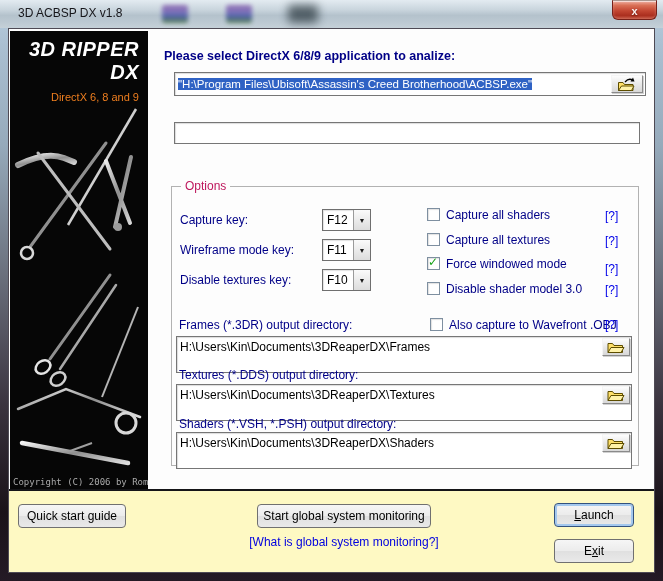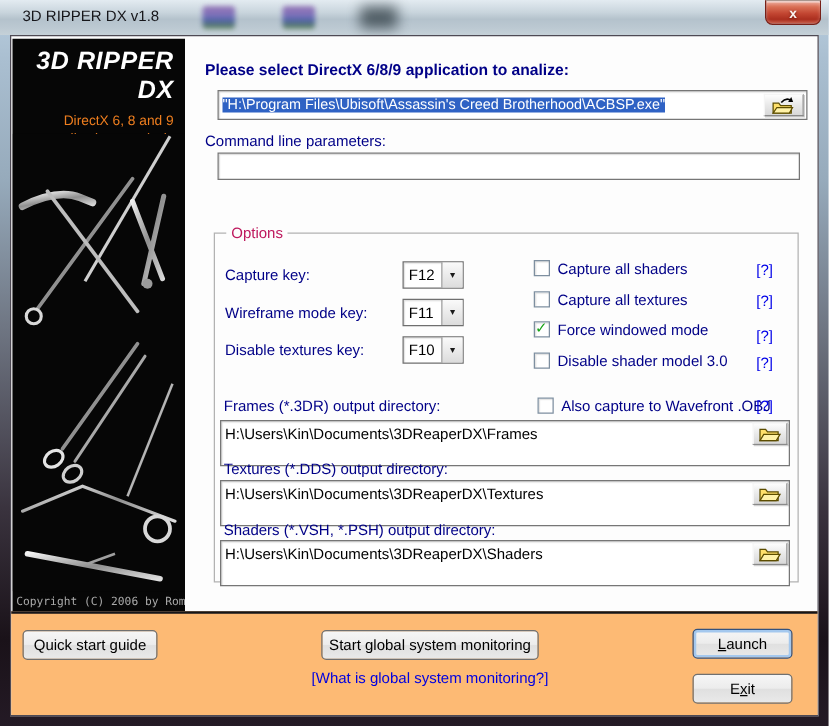--- a/index.html
+++ b/index.html
@@ -33,21 +33,21 @@
     font-size: 11px; font-weight: bold; color: #fbf3f1; line-height: 18px;
     text-shadow: 0 1px 2px #6d150c;
   }
 
   
   .client {
     position: absolute; left: 8px; top: 28px; width: 647px; height: 545px;
     background: #fdfdfd; border: 1px solid #4e4a54;
   }
   .upper { position: absolute; left: 0; top: 0; right: 0; height: 462px; }
-  .footer { position: absolute; left: 0; right: 0; bottom: 0; height: 83px; background: #fdba74; border-top: 2px solid #151518; }
+  .footer { position: absolute; left: 0; right: 0; bottom: 0; height: 83px; background: #fef9c3; border-top: 2px solid #151518; }
 
   
   .sidebar { position: absolute; left: 1px; top: 2px; width: 138px; height: 458px; background: #060606; overflow: hidden; }
   .brand { margin: 7px 9px 0 0; text-align: right; color: #ffffff; font-size: 20px; font-style: italic; font-weight: bold; letter-spacing: .5px; }
   .tagline { margin: 6px 9px 0 0; text-align: right; color: #ee7e1f; font-size: 11px; line-height: 14px; }
   .instruments { position: absolute; left: 0; top: 76px; width: 138px; height: 366px; }
   .copyright { position: absolute; left: 3px; bottom: 2px; font-family: "DejaVu Sans Mono", "Liberation Mono", monospace; font-size: 9px; color: #a9a9a9; white-space: nowrap; }
 
   
   .form { position: absolute; left: 139px; top: 0; right: 0; bottom: 0; font-size: 12px; }
@@ -113,21 +113,21 @@
 </style>
 </head>
 <body>
 
 <div class="window">
 
   <div class="titlebar">
     <div class="glass-blob blob-a"></div>
     <div class="glass-blob blob-b"></div>
     <div class="glass-blob blob-c"></div>
-    <span class="window-title">3D RIPPER DX v1.8</span>
+    <span class="window-title">3D ACBSP DX v1.8</span>
     <div class="close-btn">
       <span>x</span>
     </div>
   </div>
 
   <div class="client">
     <div class="upper">
 
       <div class="sidebar">
         <div class="brand">3D RIPPER DX</div>
@@ -172,21 +172,20 @@
           <div class="mini-btn">
             <svg width="20" height="15" viewBox="0 0 20 15">
               <path d="M8,5 Q12,0.5 16,3.5" stroke="#000" stroke-width="1.3" fill="none"></path>
               <path d="M16,0.5 L17.5,4.5 L13.5,4.5 Z" fill="#000"></path>
               <path d="M1.5,5.5 h4.5 l1.5,2 h8.5 v6 h-14.5 z" fill="#ffe06a" stroke="#5d4d00" stroke-width="1"></path>
               <path d="M1.5,13.5 l3,-4.5 h12.5 l-2.5,4.5 z" fill="#fff2a8" stroke="#5d4d00" stroke-width="1"></path>
             </svg>
           </div>
         </div>
 
-        <div class="lbl cmd-label">Command line parameters:</div>
         <div class="field cmd-field">
           <input type="text" value="" style="">
         </div>
 
         <div class="groupbox">
           <div class="group-title">Options</div>
 
           <div class="lbl key-row-label" style="top:26px">Capture key:</div>
           <div class="combo" style="top:22px">
             <span class="combo-value">F12</span>

